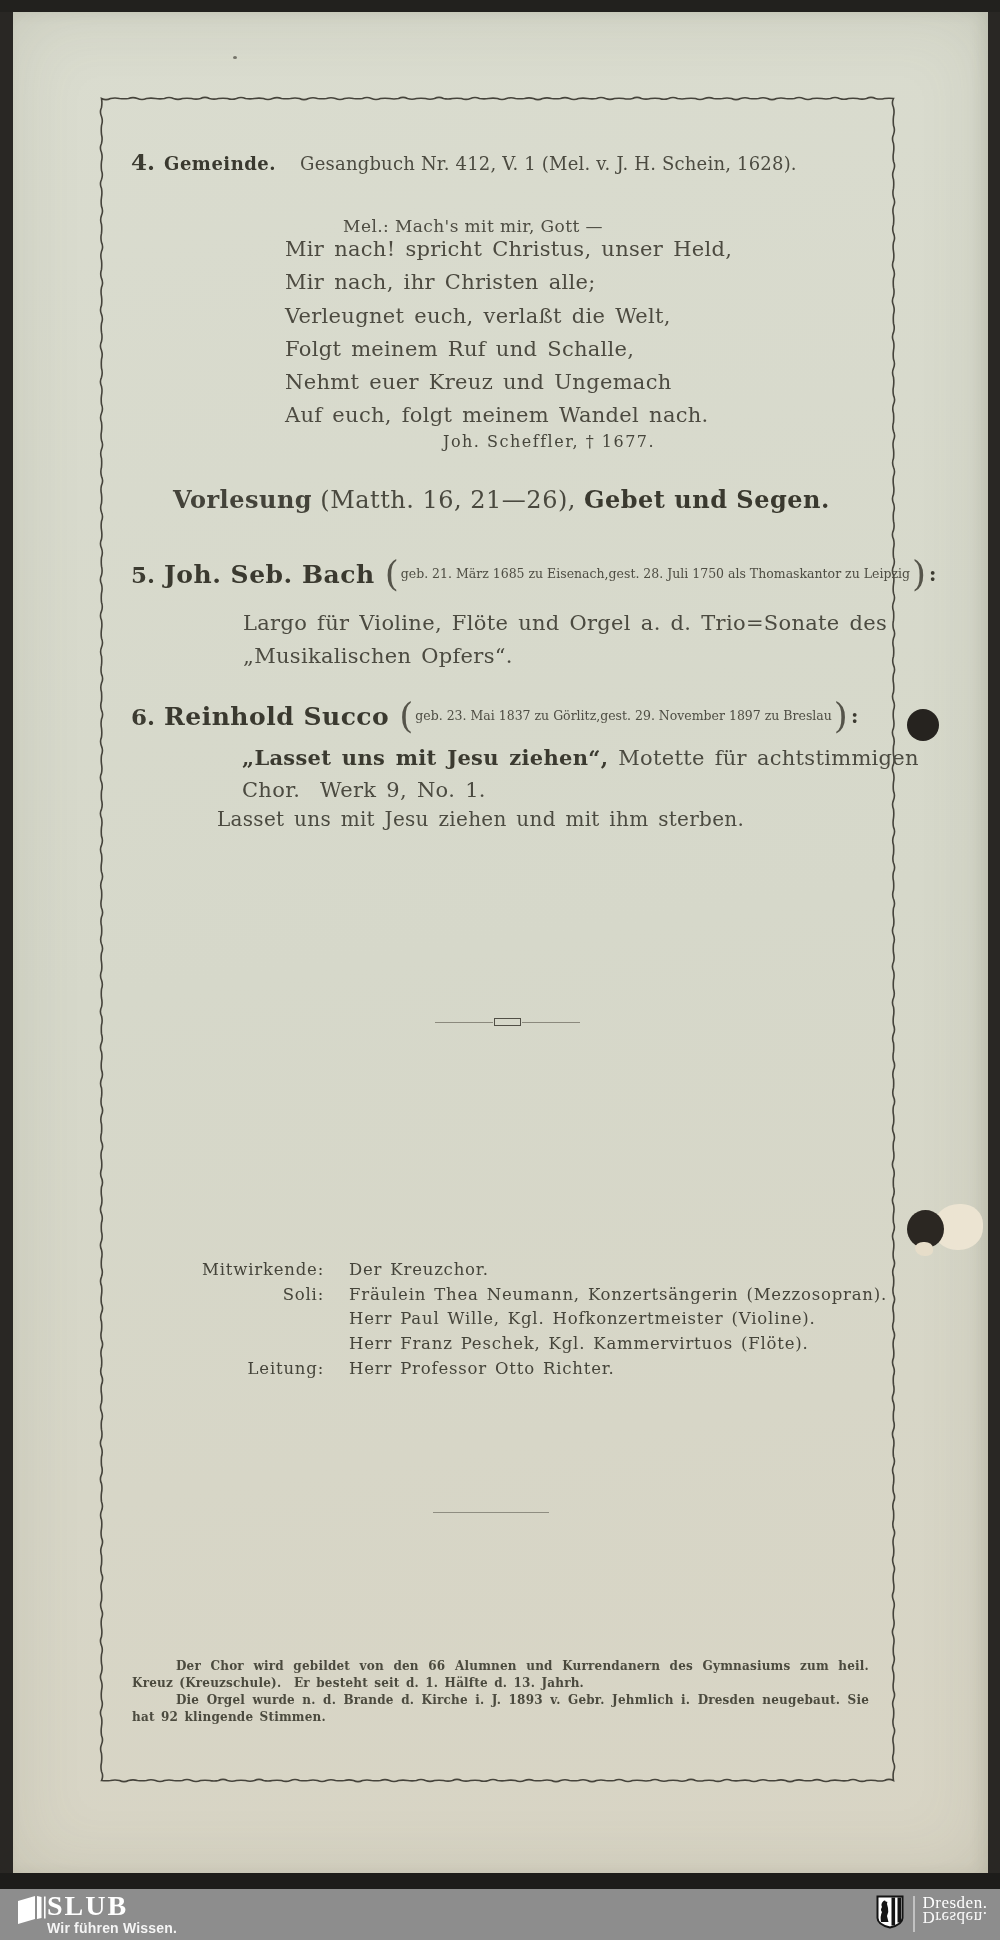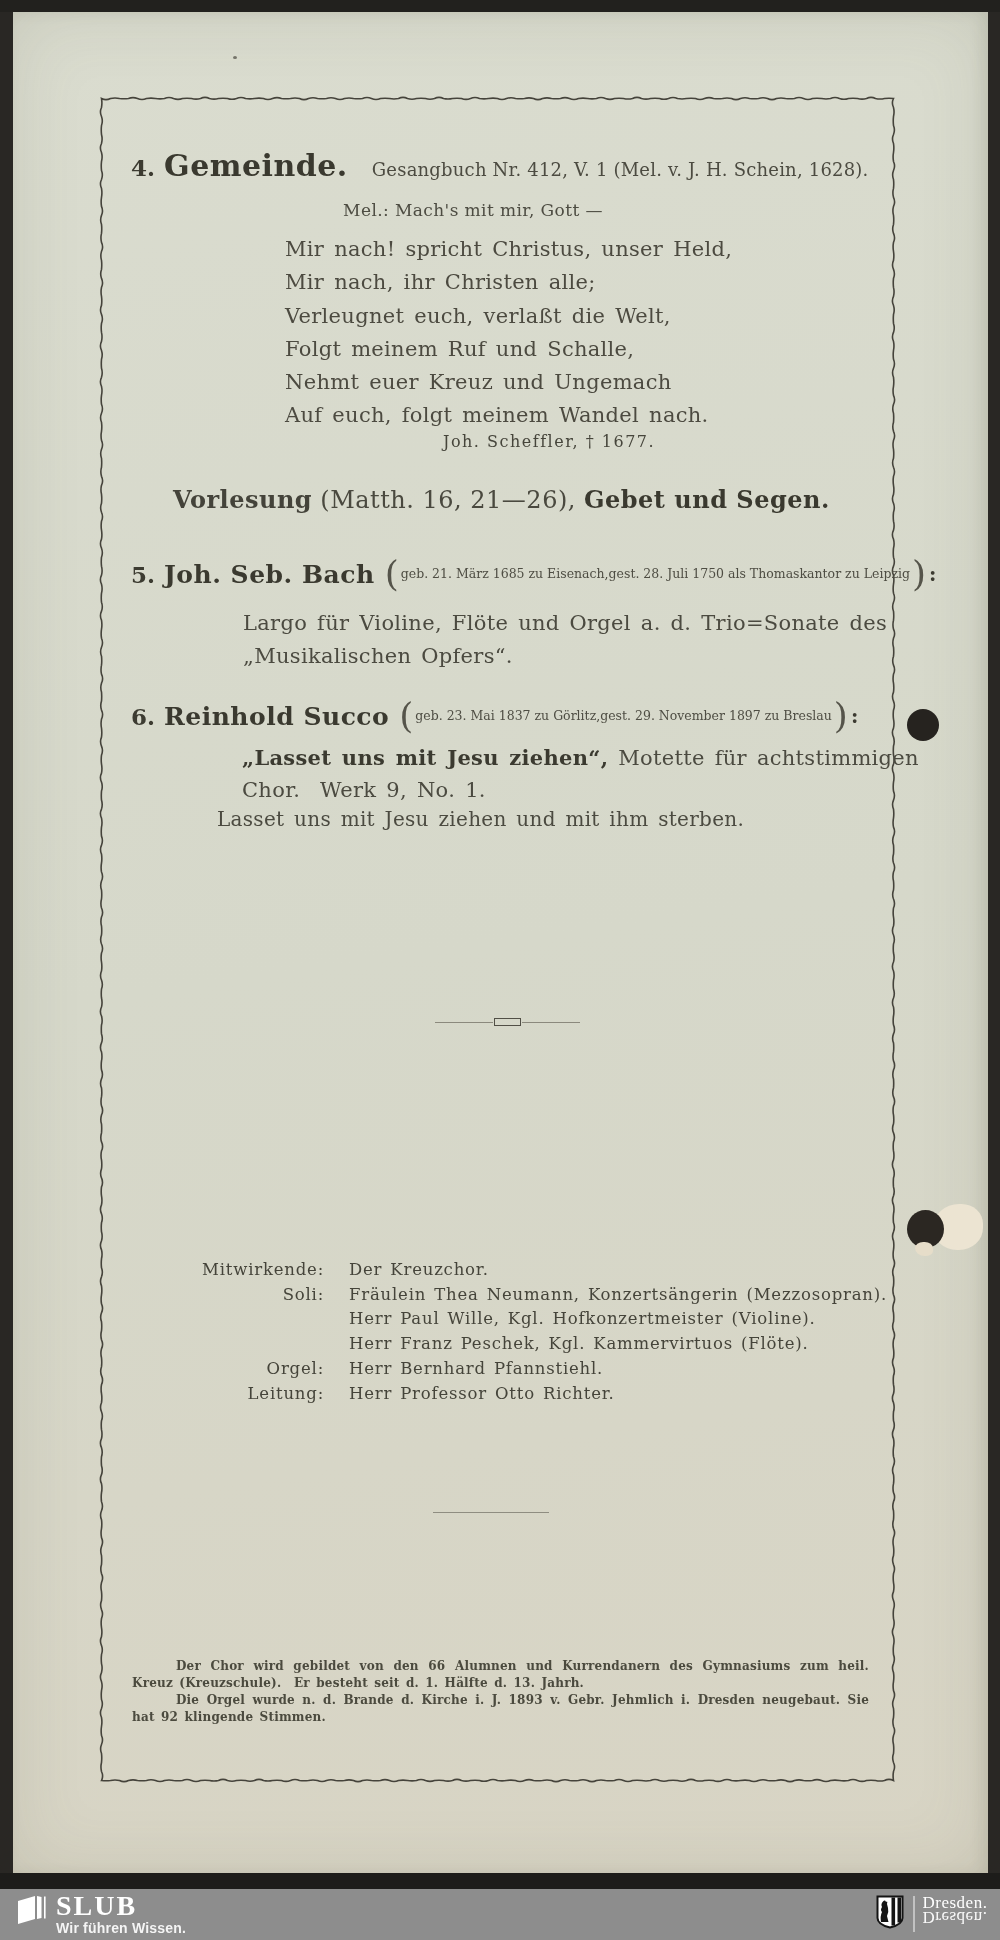--- a/index.html
+++ b/index.html
@@ -12,24 +12,24 @@
   .paper{position:absolute;left:13px;top:12px;width:975px;height:1863px;
          background:linear-gradient(172deg,#dadccf 0%,#d6d8ca 50%,#d8d4c4 100%);
          box-shadow:inset 0 0 70px rgba(95,95,70,.14), inset -6px 0 14px rgba(60,60,40,.10);}
   .border-svg{position:absolute;left:86px;top:84px;}
 
   .abs{position:absolute;}
 
   
   .hymn-head{left:118px;top:136px;display:flex;align-items:baseline;white-space:nowrap;}
   .hymn-num{font-size:23px;font-weight:bold;color:#3c3b31;margin-right:9px;}
-  .hymn-title{font-size:30px;font-weight:bold;color:#3a392f;letter-spacing:.5px;margin-right:24px;}
+  .hymn-title{font-size:18px;font-weight:bold;color:#3a392f;letter-spacing:.5px;margin-right:24px;}
   .hymn-sub{font-size:18px;color:#4c4b41;letter-spacing:.2px;}
 
-  .melody{left:180px;top:188px;width:560px;text-align:center;font-size:17px;color:#4d4c42;letter-spacing:.4px;}
+  .melody{left:180px;top:204px;width:560px;text-align:center;font-size:17px;color:#4d4c42;letter-spacing:.4px;}
 
   .verse{left:272px;top:221px;font-size:21px;line-height:33.3px;color:#4c4a40;
          letter-spacing:.3px;word-spacing:3px;white-space:nowrap;}
 
   .attribution{left:430px;top:420px;width:297px;text-align:left;font-size:16px;
                color:#46453b;letter-spacing:1.5px;white-space:nowrap;}
 
   .interlude{left:160px;top:473px;font-size:24px;white-space:nowrap;letter-spacing:.5px;}
   .il-1{font-weight:bold;color:#44433a;}
   .il-2{font-weight:normal;color:#4a493f;}
@@ -76,21 +76,21 @@
   .hole-punch-2{left:894px;top:1198px;width:37px;height:38px;border-radius:50%;background:#2b2722;z-index:2;}
   .tear-patch{left:920px;top:1192px;width:50px;height:46px;border-radius:55% 45% 50% 50%;background:#ece4d2;z-index:1;}
   .tear-bit{left:902px;top:1230px;width:18px;height:14px;border-radius:50% 50% 40% 60%;background:#e6ddc9;z-index:3;}
   .speck{left:220px;top:44px;width:4px;height:3px;border-radius:50%;background:#75746a;}
 
   
   .footer-gap{position:absolute;left:0;top:1873px;width:1000px;height:16px;background:#1d1c1a;}
   .footer-bar{position:absolute;left:0;top:1889px;width:1000px;height:51px;background:#8d8d8d;}
   .slub-brand{position:absolute;left:16px;top:3px;display:flex;align-items:flex-start;}
   .book-icon{margin-top:2px;}
-  .slub-text-col{margin-left:9px;}
+  .slub-text-col{}
   .slub-acronym{font-family:"Liberation Serif",serif;font-weight:bold;font-size:28px;line-height:28px;
                 color:#ffffff;letter-spacing:2px;}
   .slub-slogan{font-family:"Liberation Sans",sans-serif;font-weight:bold;font-size:14px;line-height:15px;
                color:#f5f5f5;margin-top:1px;letter-spacing:.2px;}
   .dresden-brand{position:absolute;left:876px;top:6px;display:flex;align-items:flex-start;}
   .d-divider{width:1.5px;height:36px;background:#c2c2c2;margin:1px 8px 0 9px;}
   .d-text-col{display:flex;flex-direction:column;}
   .d-word{font-family:"Liberation Serif",serif;font-size:17px;line-height:15px;color:#ffffff;letter-spacing:.5px;}
   .d-word.mirrored{transform:scaleY(-1);margin-top:0px;opacity:.95;}
 </style>
@@ -180,24 +180,20 @@
       </div>
       <div class="perf-row">
         <span class="perf-label"></span>
         <span class="perf-value">Herr Paul Wille, Kgl. Hofkonzertmeister (Violine).</span>
       </div>
       <div class="perf-row">
         <span class="perf-label"></span>
         <span class="perf-value">Herr Franz Peschek, Kgl. Kammervirtuos (Flöte).</span>
       </div>
       <div class="perf-row">
-        <span class="perf-label">Orgel:</span>
-        <span class="perf-value">Herr Bernhard Pfannstiehl.</span>
-      </div>
-      <div class="perf-row">
         <span class="perf-label">Leitung:</span>
         <span class="perf-value">Herr Professor Otto Richter.</span>
       </div>
     </div>
 
     <div class="abs footnotes">
       <p>Der Chor wird gebildet von den 66 Alumnen und Kurrendanern des Gymnasiums zum heil. Kreuz (Kreuzschule).&nbsp; Er besteht seit d. 1. Hälfte d. 13. Jahrh.</p>
       <p>Die Orgel wurde n. d. Brande d. Kirche i. J. 1893 v. Gebr. Jehmlich i. Dresden neugebaut. Sie hat 92 klingende Stimmen.</p>
     </div>
 

